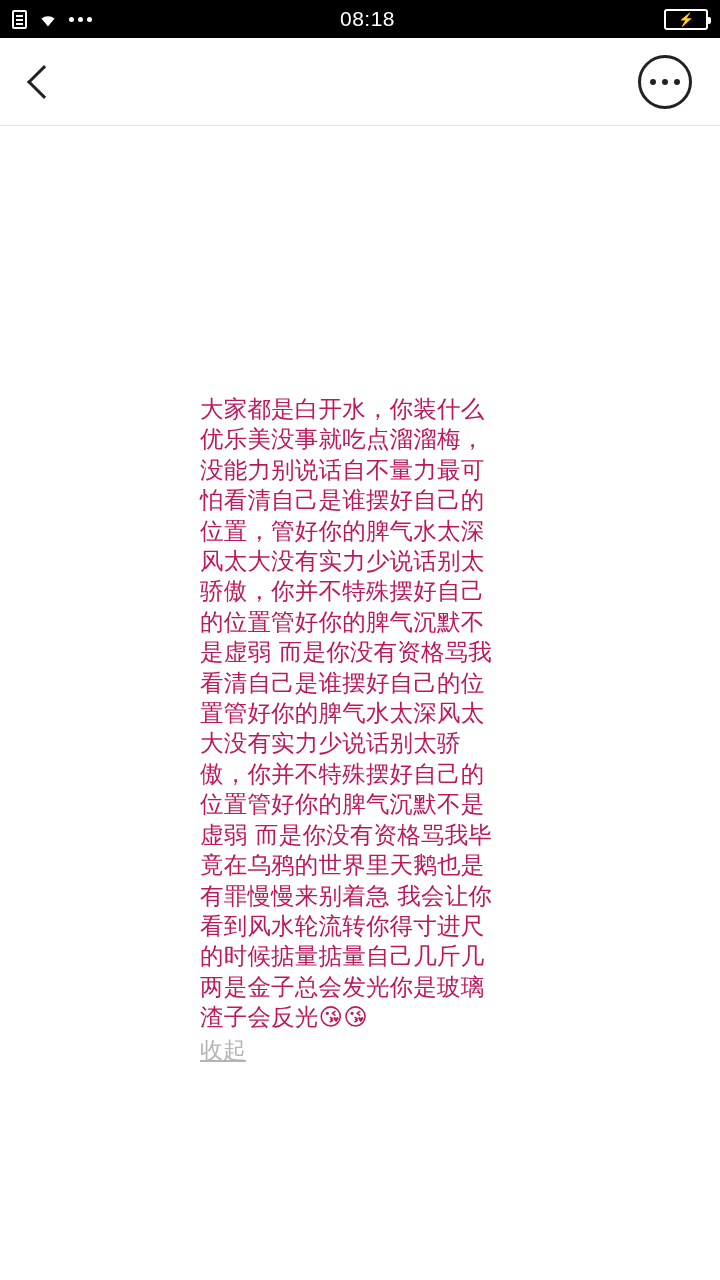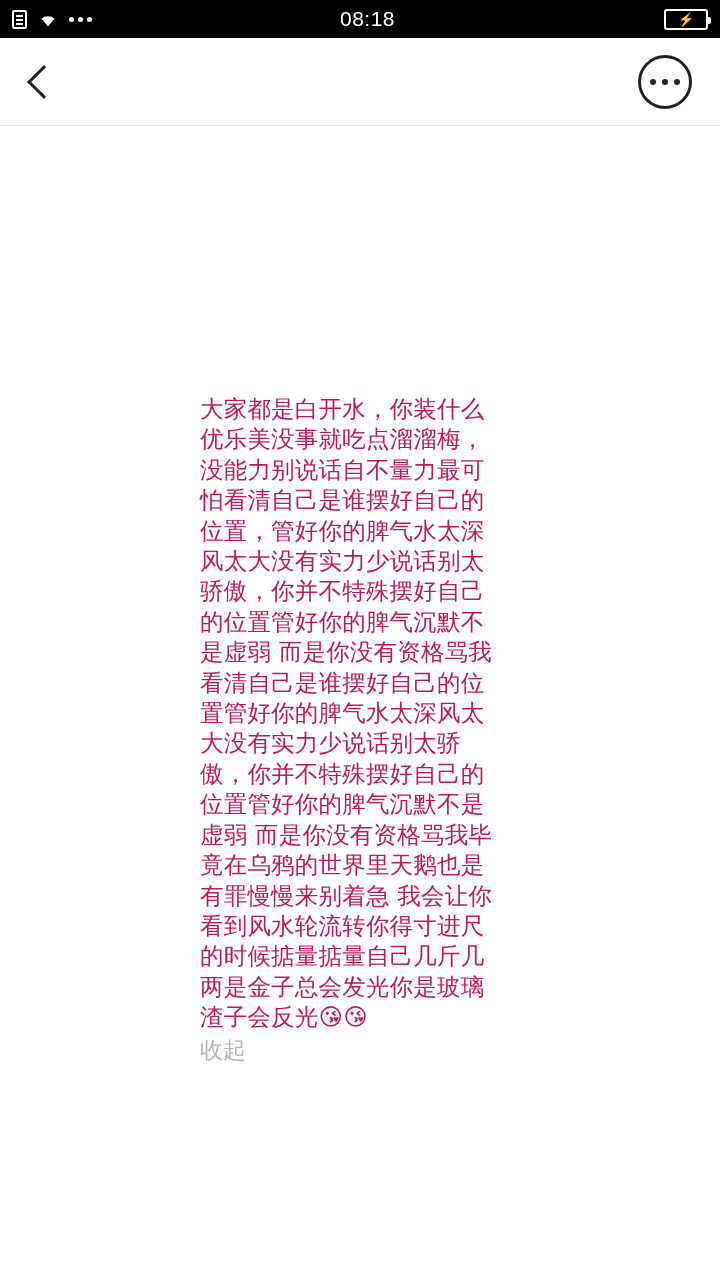--- a/index.html
+++ b/index.html
@@ -190,20 +190,21 @@
   .emoji {
     font-family: "DejaVu Sans", sans-serif;
   }
   .collapse-link {
     margin-top: 2px;
     font-size: 23px;
     line-height: 30px;
     color: #b4b4b4;
     cursor: pointer;
     display: inline-block;
+    text-decoration: underline;
   }
 </style>
 </head>
 <body>
 
 <div class="status-bar">
   <div class="status-left">
     <span class="sim-icon"></span>
     <span class="wifi-icon">
       <svg viewBox="0 0 24 18" width="24" height="18" aria-hidden="true">

